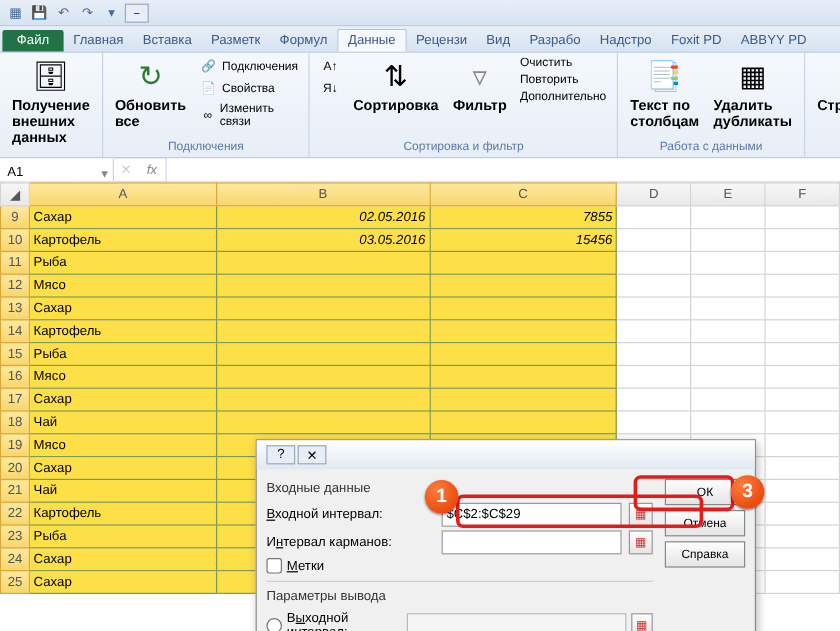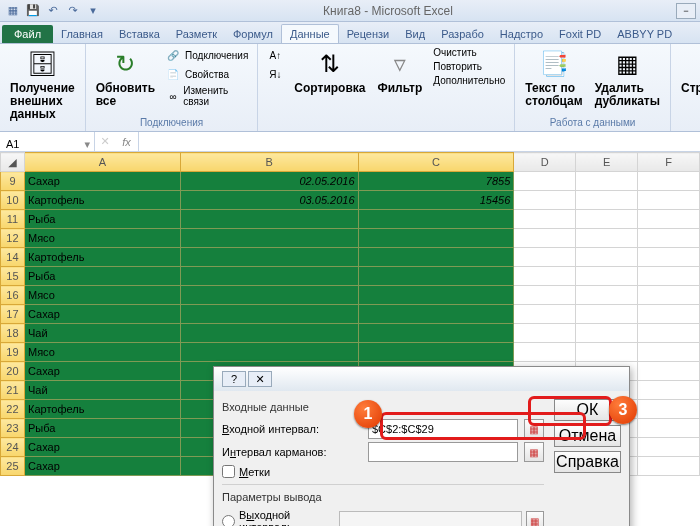--- a/index.html
+++ b/index.html
@@ -41,32 +41,32 @@
 .grid { position: relative; }
 .grid table { border-collapse: collapse; width: 100%; }
 .grid th, .grid td { border: 1px solid #d4d4d4; font-size: 11px; height: 19px; padding: 0 3px; }
 .grid th { background: linear-gradient(#f7f7f7,#e8e8e8); font-weight: normal; color: #555; }
 .rowhdr { width: 24px; text-align: center; background: linear-gradient(#f7f7f7,#e8e8e8); }
 .colA { width: 156px; }
 .colB { width: 178px; }
 .colC { width: 156px; }
 .colD, .colE, .colF { width: 62px; }
 .sel-hdr { background: linear-gradient(#fde89e,#f8d66c) !important; border-color: #d8a838 !important; }
-.green-cell { background: #15803d; border-color: #7f9a54 !important; }
+.green-cell { background: #fde047; border-color: #7f9a54 !important; }
 td.center { text-align: right; font-style: italic; }
 
 
 .dialog { position: absolute; left: 213px; top: 214px; width: 417px; background: #f0f0f0; border: 1px solid #8a8a8a; box-shadow: 2px 2px 8px rgba(0,0,0,0.3); }
 .dlg-title { height: 24px; background: linear-gradient(#fff,#e0e8f0); display: flex; align-items: center; padding: 0 6px; font-size: 12px; }
 .dlg-title .t { flex: 1; }
 .dlg-title .tb { width: 24px; height: 16px; border: 1px solid #9ab; background: #e8eef7; margin-left: 2px; display: flex; align-items: center; justify-content: center; font-size: 11px; }
 .dlg-body { display: flex; padding: 8px; gap: 10px; }
 .dlg-main { flex: 1; }
 .dlg-side { width: 70px; display: flex; flex-direction: column; gap: 4px; }
-.dlg-btn { height: 22px; border: 1px solid #888; background: linear-gradient(#fdfdfd,#e5e5e5); display: flex; align-items: center; justify-content: center; font-size: 16px; cursor: pointer; text-align: center; }
+.dlg-btn { height: 22px; border: 1px solid #888; background: linear-gradient(#fdfdfd,#e5e5e5); display: flex; align-items: center; justify-content: center; font-size: 10px; cursor: pointer; text-align: center; }
 .section { font-size: 11px; color: #333; margin: 2px 0 6px; }
 .field-row { display: flex; align-items: center; margin: 3px 0; gap: 6px; }
 .field-row label { width: 140px; font-size: 11px; }
 .field-row input[type=text] { flex: 1; height: 20px; border: 1px solid #999; padding: 0 3px; font-size: 11px; background: #fff; }
 .ref-btn { width: 20px; height: 20px; border: 1px solid #999; background: linear-gradient(#fdfdfd,#e5e5e5); display: flex; align-items: center; justify-content: center; }
 .chk-row { display: flex; align-items: center; gap: 4px; margin: 3px 0; font-size: 11px; }
 .chk-row input { margin: 0; }
 .radio-row { display: flex; align-items: center; gap: 4px; margin: 2px 0; font-size: 11px; }
 .radio-row input { margin: 0; }
 .hr { border-top: 1px solid #d0d0d0; margin: 6px 0; }
@@ -81,21 +81,20 @@
 <body>
 
 <div class="titlebar">
   <div class="qat">
     <div class="qat-btn">▦</div>
     <div class="qat-btn">💾</div>
     <div class="qat-btn">↶</div>
     <div class="qat-btn">↷</div>
     <div class="qat-btn">▾</div>
   </div>
-  <div class="title">Книга8 - Microsoft Excel</div>
   <div class="winctl">－</div>
 </div>
 
 <div class="tabs">
   <div class="tab file">Файл</div>
   <div class="tab">Главная</div>
   <div class="tab">Вставка</div>
   <div class="tab">Разметк</div>
   <div class="tab">Формул</div>
   <div class="tab active">Данные</div>
@@ -165,20 +164,21 @@
             <span>Очистить</span>
           </div>
         <div class="small-btn">
             <span>Повторить</span>
           </div>
         <div class="small-btn">
             <span>Дополнительно</span>
           </div>
       </div>
     </div>
+    <div class="label">Сортировка и фильтр</div>
   </div>
   <div class="ribbon-group">
     <div class="content">
       <div class="big-btn">
         <div class="ico">📑</div>
         <div class="lbl" style="white-space:pre-line">Текст по
 столбцам</div>
       </div>
       <div class="big-btn">
         <div class="ico">▦</div>
@@ -262,20 +262,29 @@
         <tr>
           <th class="rowhdr sel-hdr">12</th>
           <td class="green-cell">Мясо</td>
           <td class="green-cell center"></td>
           <td class="green-cell center"></td>
           <td></td>
           <td></td>
           <td></td>
         </tr>
         <tr>
+          <th class="rowhdr sel-hdr">13</th>
+          <td class="green-cell">Сахар</td>
+          <td class="green-cell center"></td>
+          <td class="green-cell center"></td>
+          <td></td>
+          <td></td>
+          <td></td>
+        </tr>
+        <tr>
           <th class="rowhdr sel-hdr">14</th>
           <td class="green-cell">Картофель</td>
           <td class="green-cell center"></td>
           <td class="green-cell center"></td>
           <td></td>
           <td></td>
           <td></td>
         </tr>
         <tr>
           <th class="rowhdr sel-hdr">15</th>

